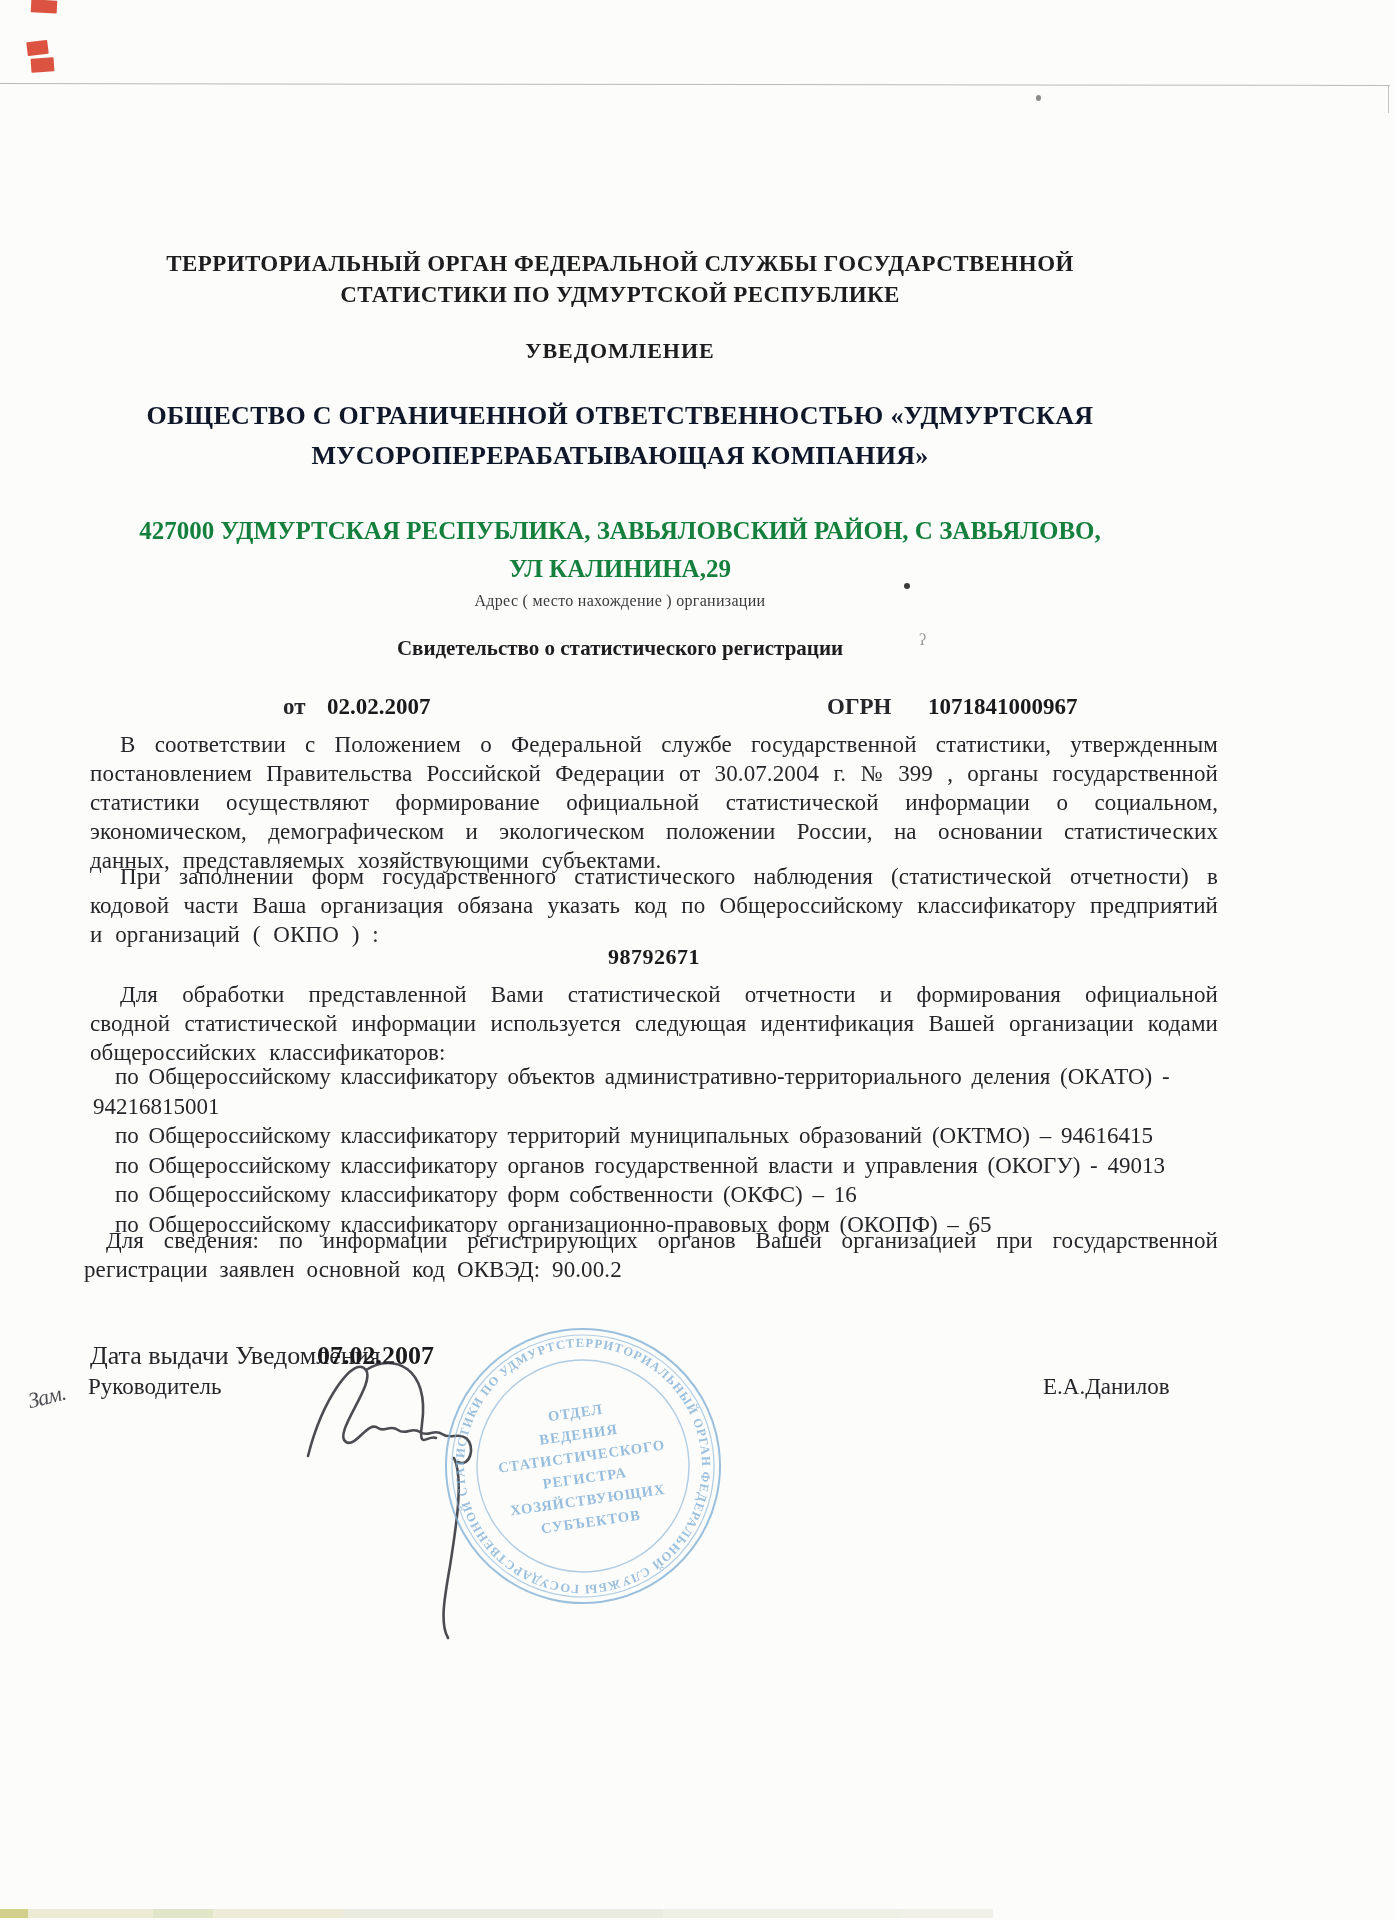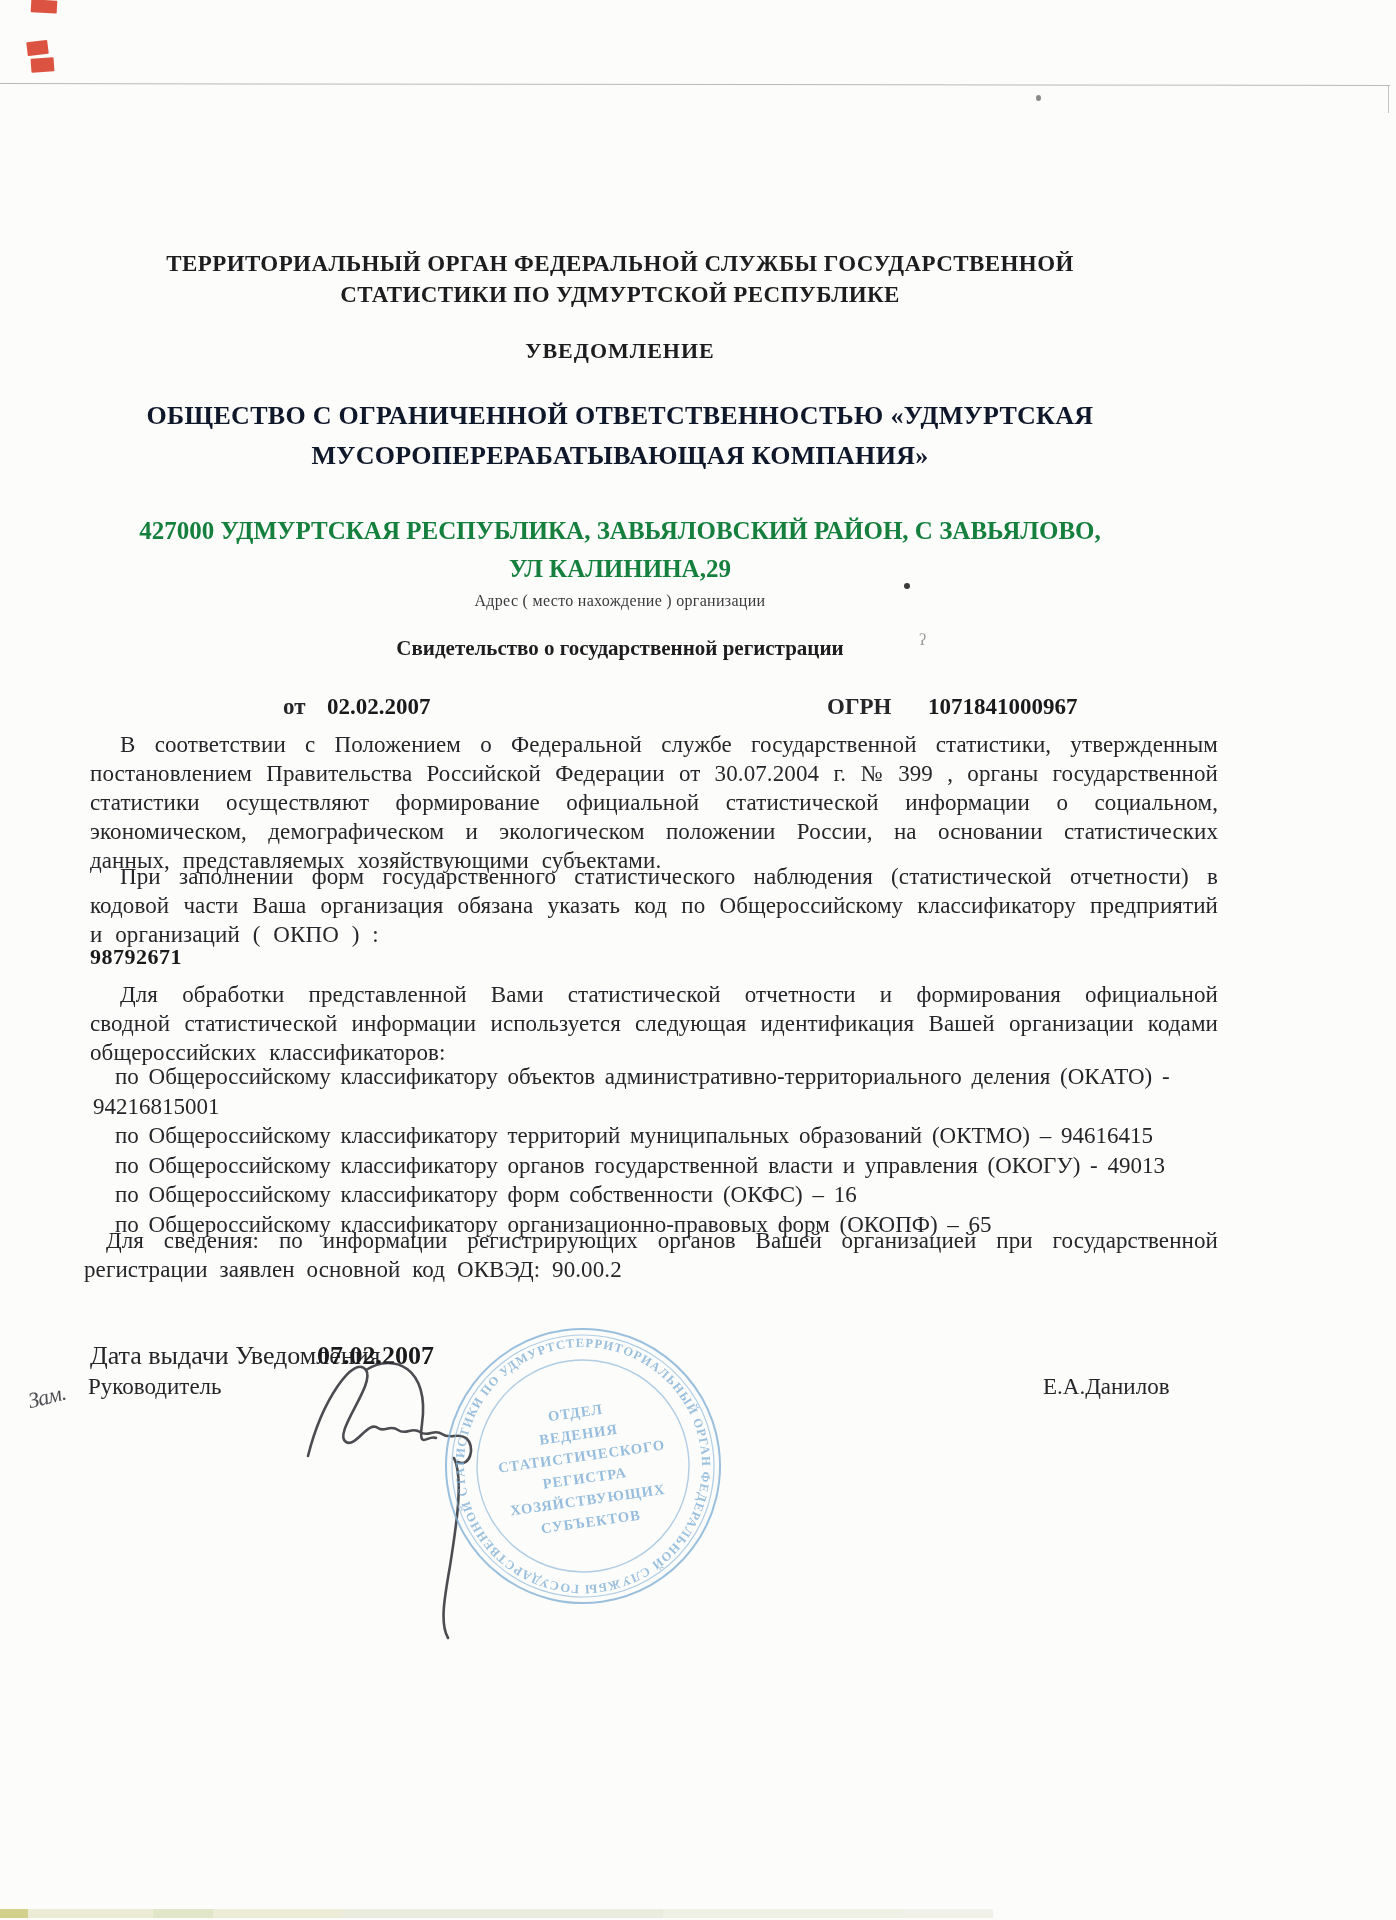--- a/index.html
+++ b/index.html
@@ -41,21 +41,21 @@
 
   .date-row{top:694px;height:30px;font-size:23px;}
   .date-row span{position:absolute;white-space:nowrap;}
   .lbl{font-weight:bold;}
   .val{font-weight:bold;color:#1a1a1d;}
 
   .para{margin:0;font-size:23px;line-height:29px;text-align:justify;
     word-spacing:7px;letter-spacing:.1px;}
   .p1{top:730px;text-indent:30px;}
   .p2{top:862px;text-indent:30px;}
-  .okpo{top:944px;font-weight:bold;font-size:22px;letter-spacing:.5px;color:#1a1a1d;}
+  .okpo{top:944px;font-weight:bold;font-size:22px;letter-spacing:.5px;text-align:center;color:#1a1a1d;}
   .p3{top:980px;text-indent:30px;}
 
   .clist{top:1062px;left:84px;width:1134px;font-size:23px;line-height:29.5px;}
   .clist .li{padding-left:0;text-indent:22px;word-spacing:4px;margin-left:9px;}
 
   .note{top:1226px;left:84px;width:1134px;text-indent:22px;word-spacing:6px;}
 
   .issue-row{top:1328px;height:32px;font-size:26px;margin-top:13px;}
   .issue-row span{position:absolute;white-space:nowrap;}
   .sign-row{top:1374px;height:32px;font-size:23px;}
@@ -92,21 +92,21 @@
     <div>ОБЩЕСТВО С ОГРАНИЧЕННОЙ ОТВЕТСТВЕННОСТЬЮ «УДМУРТСКАЯ</div>
     <div>МУСОРОПЕРЕРАБАТЫВАЮЩАЯ КОМПАНИЯ»</div>
   </div>
 
   <div class="centered address">
     <div>427000 УДМУРТСКАЯ РЕСПУБЛИКА, ЗАВЬЯЛОВСКИЙ РАЙОН, С ЗАВЬЯЛОВО,</div>
     <div>УЛ КАЛИНИНА,29</div>
   </div>
   <div class="centered small-caption addr-caption">Адрес ( место нахождение ) организации</div>
 
-  <div class="centered cert-title">Свидетельство о государственной регистрации</div>
+  <div class="centered cert-title">Свидетельство о статистического регистрации</div>
 
   <div class="col date-row">
     <span class="lbl" style="left:193px">от</span>
     <span class="val" style="left:237px">02.02.2007</span>
     <span class="lbl" style="left:737px">ОГРН</span>
     <span class="val" style="left:838px">1071841000967</span>
   </div>
 
   <p class="col para p1">В соответствии с Положением о Федеральной службе государственной статистики, утвержденным постановлением Правительства Российской Федерации от 30.07.2004 г. № 399 , органы государственной статистики осуществляют формирование официальной статистической информации о социальном, экономическом, демографическом и экологическом положении России, на основании статистических данных, представляемых хозяйствующими субъектами.</p>
   <p class="col para p2">При заполнении форм государственного статистического наблюдения (статистической отчетности) в кодовой части Ваша организация обязана указать код по Общероссийскому классификатору предприятий и организаций ( ОКПО ) :</p>

